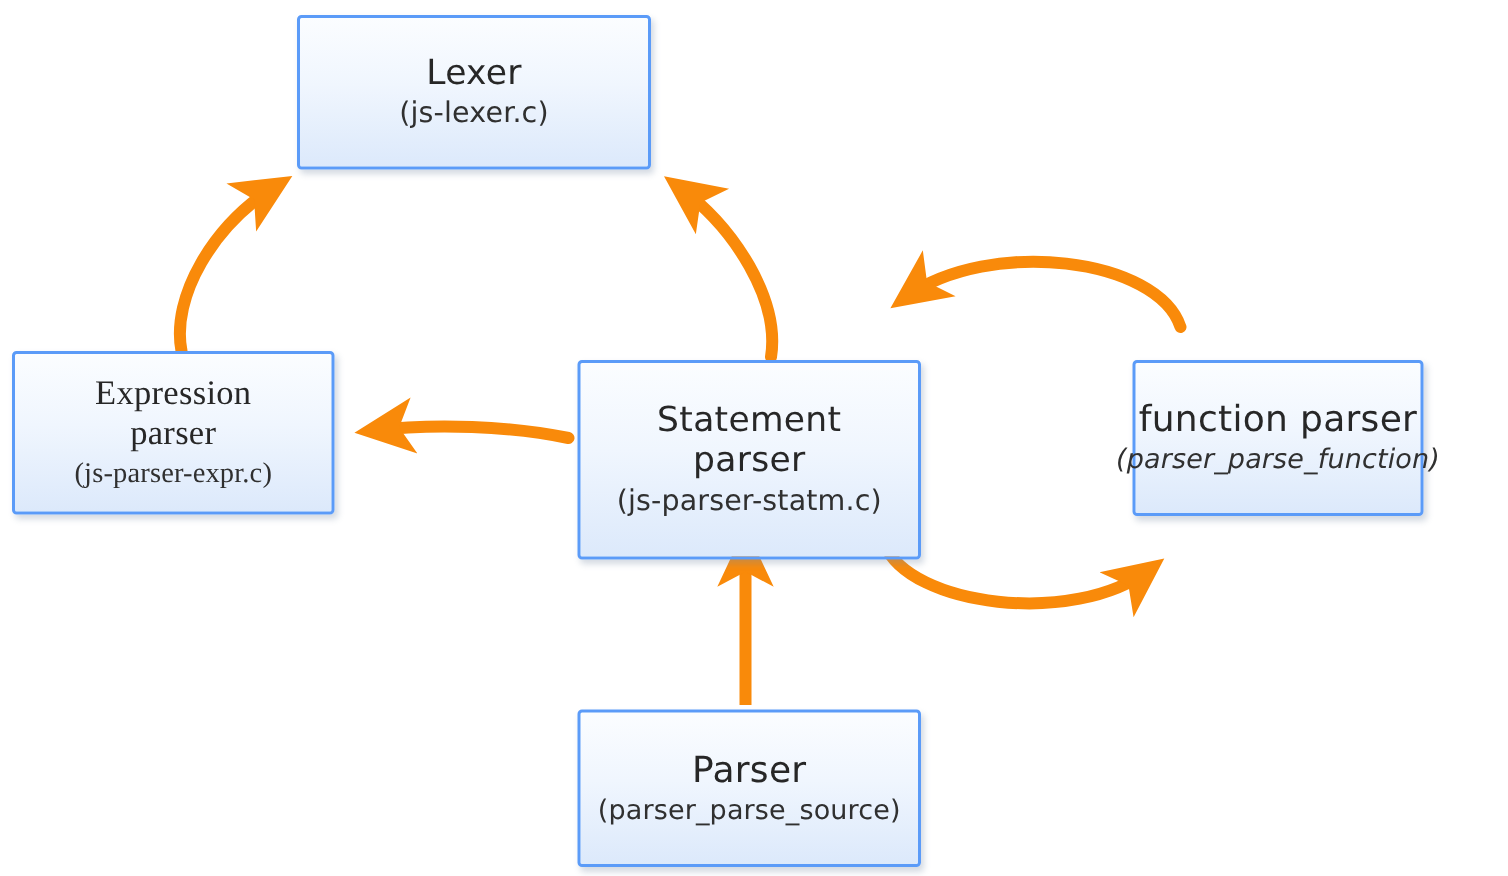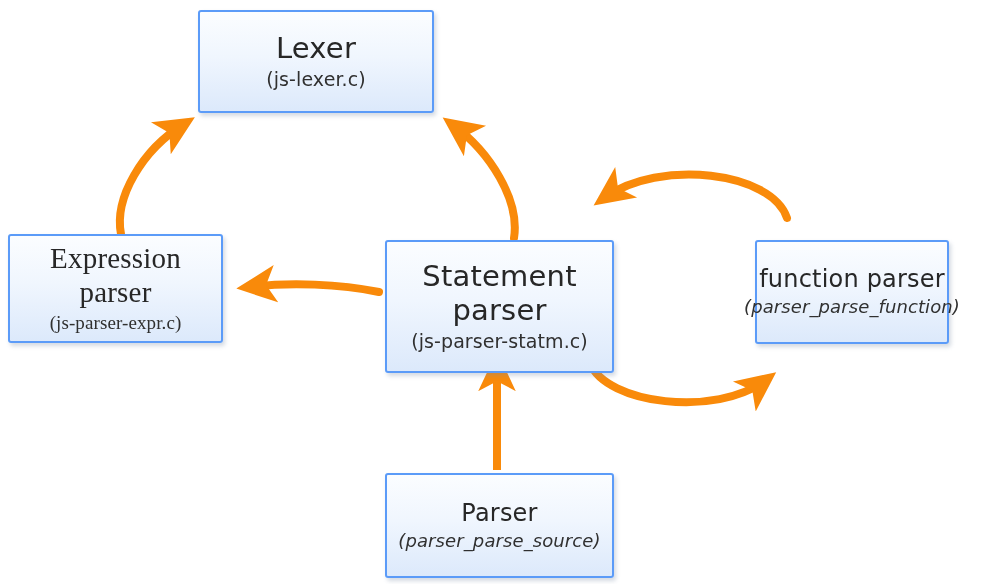--- a/index.html
+++ b/index.html
@@ -34,42 +34,42 @@
     box-shadow: 2px 3px 4px rgba(120,140,165,0.32);
     display: flex;
     flex-direction: column;
     align-items: center;
     justify-content: center;
     text-align: center;
     color: #2b2b2b;
     z-index: 2;
   }
   .node .line1 {
-    font-size: 29px;
+    font-size: 23px;
     line-height: 1.16;
     letter-spacing: 0.2px;
     color: #272727;
     white-space: pre-line;
   }
   .node .line2 {
     font-size: 19px;
     line-height: 1.2;
     letter-spacing: 0.1px;
     color: #303030;
     margin-top: 2px;
   }
   #node-lexer      { left: 198px; top: 10px;  width: 236px; height: 103px; }
   #node-expression { left: 8px;   top: 234px; width: 215px; height: 109px; font-family: Liberation Serif, serif; }
   #node-statement  { left: 385px; top: 240px; width: 229px; height: 133px; }
   #node-function   { left: 755px; top: 240px; width: 194px; height: 104px; }
   #node-parser     { left: 385px; top: 473px; width: 229px; height: 105px; }
   #node-function .line1 { font-size: 24px; }
   #node-function .line2 { font-size: 18px; font-style: italic; }
   #node-parser .line1 { font-size: 24px; }
-  #node-parser .line2 { font-size: 18px; font-style: italic; }
+  #node-parser .line2 { font-size: 18px; }
 </style>
 </head>
 <body>
 
 <div id="canvas">
 
   <svg class="arrow-layer" viewBox="0 0 1005 584" width="1005" height="584" xmlns="http://www.w3.org/2000/svg">
     <defs>
       <marker id="head-orange" markerWidth="5.2" markerHeight="5.2" refX="3.4" refY="2.6" orient="auto" markerUnits="strokeWidth">
         <path d="M0,0.25 L5.0,2.6 L0,4.95 L1.25,2.6 Z" fill="#f98a0a"></path>

